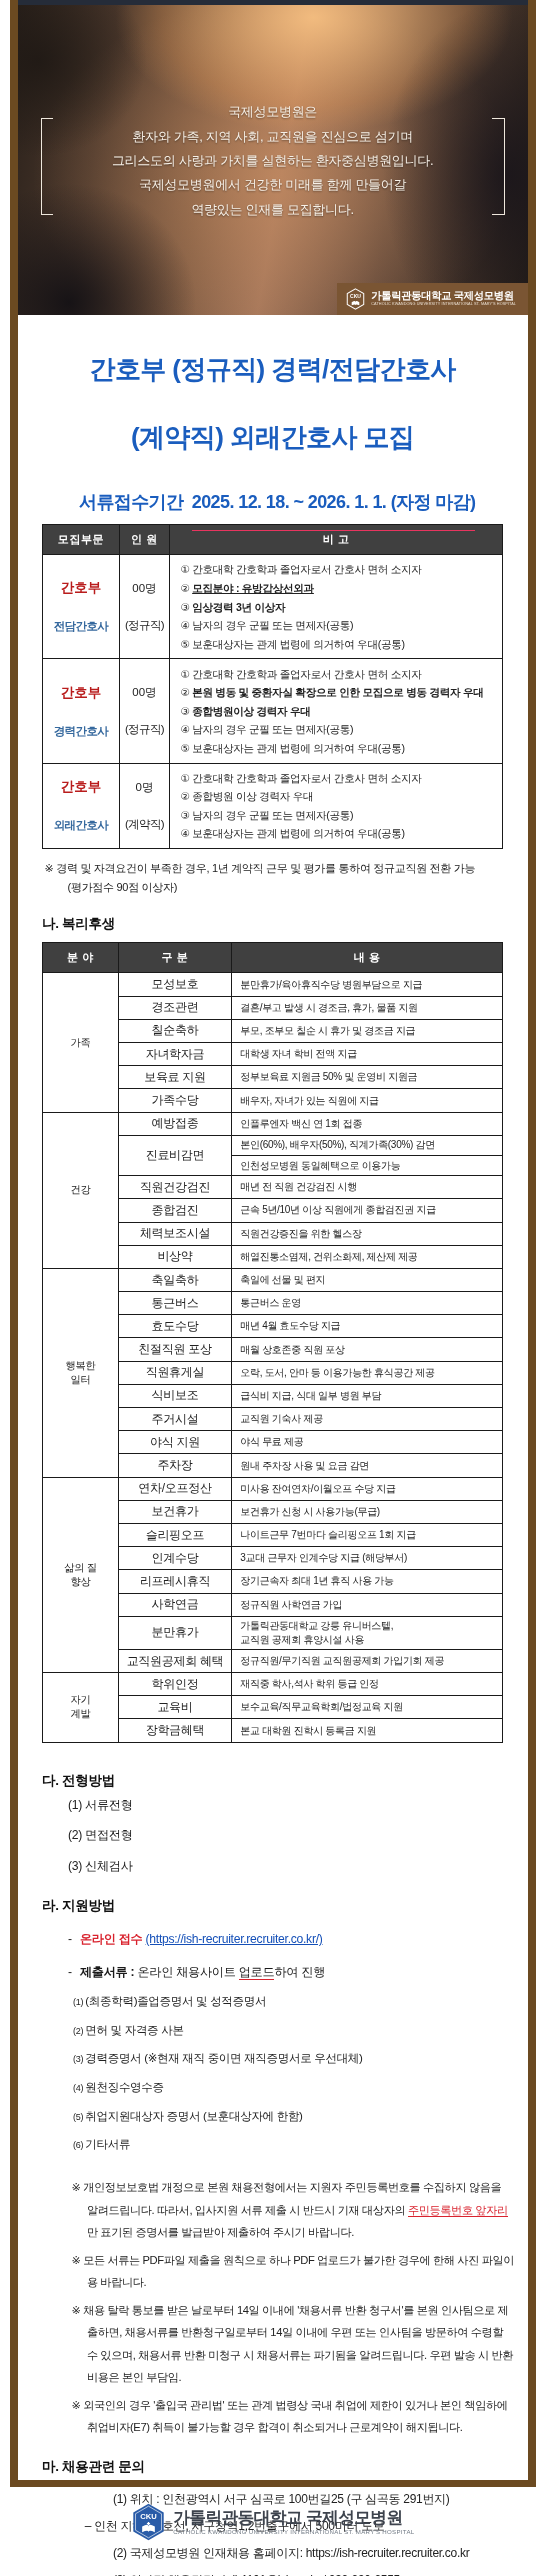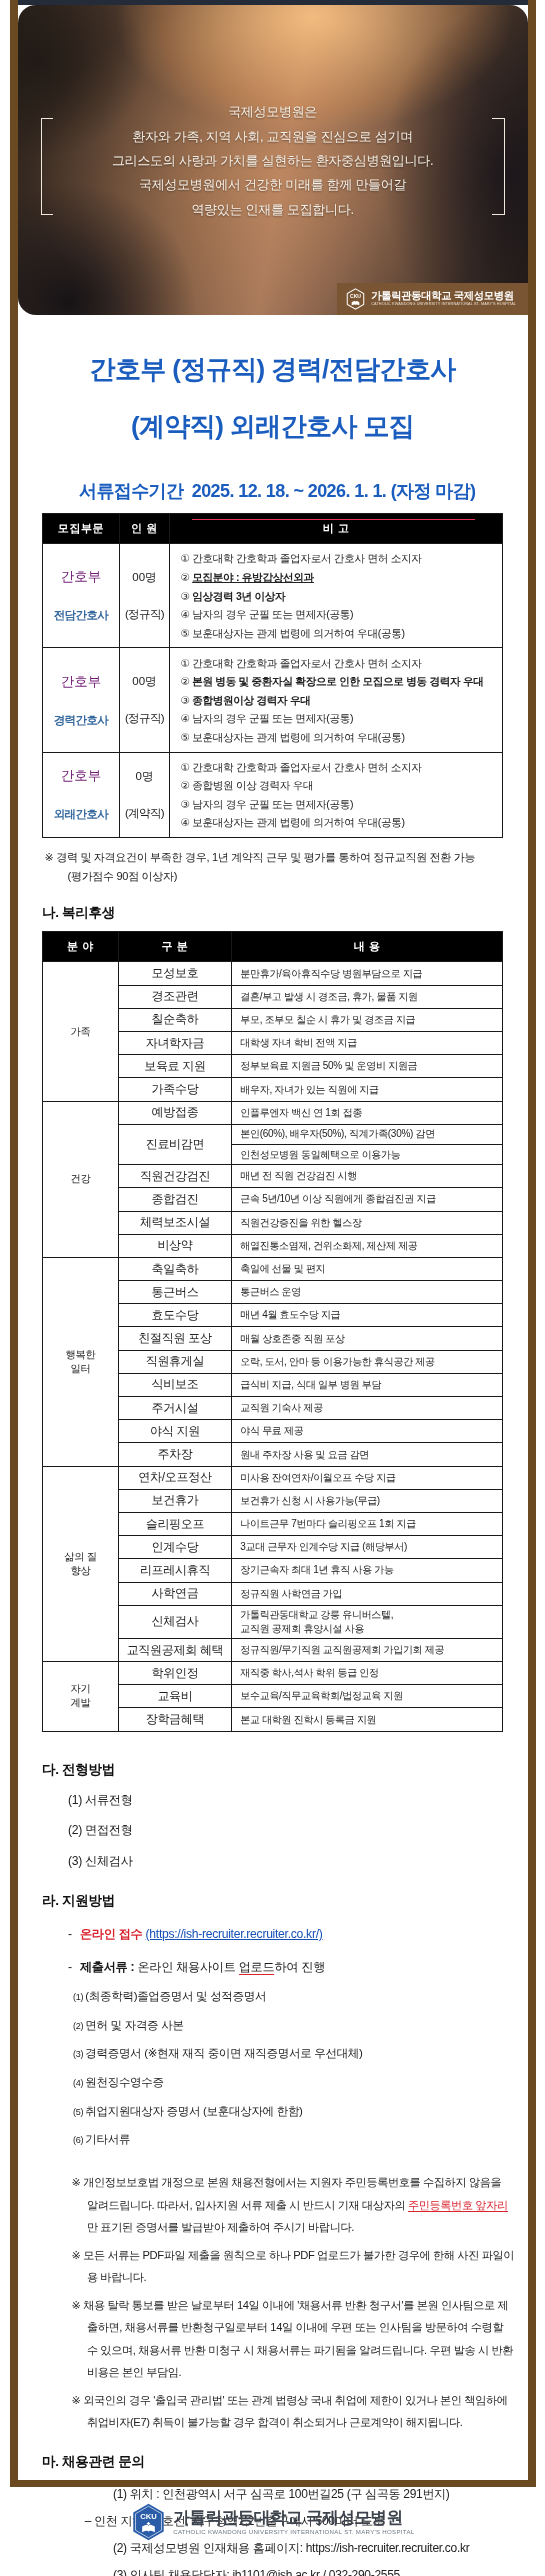--- a/index.html
+++ b/index.html
@@ -13,48 +13,48 @@
   
   .banner{position:relative;width:100%;height:316px;overflow:hidden;}
   .banner-topstrip{height:5.1px;background:#252c39;}
   .banner-photo{position:relative;height:310px;
     background:
       radial-gradient(ellipse 205px 192px at 10% 96%, rgba(18,16,20,.92), rgba(18,16,20,0) 62%),
       radial-gradient(ellipse 192px 269px at 96% 55%, rgba(24,20,26,.85), rgba(24,20,26,0) 65%),
       radial-gradient(ellipse 167px 148px at 4% 18%, rgba(30,24,20,.85), rgba(30,24,20,0) 65%),
       radial-gradient(ellipse 276px 160px at 58% 4%, rgba(255,199,133,.85), rgba(255,172,96,.25) 55%, rgba(255,172,96,0) 72%),
       radial-gradient(ellipse 334px 250px at 50% 55%, rgba(209,148,101,.55), rgba(209,148,101,0) 72%),
-      linear-gradient(100deg,#2a211b 0%,#4a372b 18%,#7d5a42 38%,#a4765a 52%,#63493a 72%,#241d18 100%); border-radius: 18px;}
+      linear-gradient(100deg,#2a211b 0%,#4a372b 18%,#7d5a42 38%,#a4765a 52%,#63493a 72%,#241d18 100%);}
   .banner-lines{position:absolute;left:0;right:0;top:95px;text-align:center;}
   .banner-line{color:#f7f1e8;font-size:13px;line-height:24.4px;text-shadow:0 0.6px 1.9px rgba(0,0,0,.45);letter-spacing:-0.3px;}
   .bracket{position:absolute;width:11.5px;height:95px;top:113px;}
   .bracket.bl{left:23px;border-left:1.3px solid #efe8dd;border-top:1.3px solid #efe8dd;border-bottom:1.3px solid #efe8dd;}
   .bracket.br{right:23px;border-right:1.3px solid #efe8dd;border-top:1.3px solid #efe8dd;border-bottom:1.3px solid #efe8dd;}
   .banner-ribbon{position:absolute;right:0;bottom:0;height:32px;background:#7a5533;display:flex;align-items:center;
                  padding:0 11.5px 0 9px;gap:5.8px;}
   .ribbon-text .ko{color:#fff;font-weight:bold;font-size:10.3px;letter-spacing:-0.3px;line-height:11.5px;}
   .ribbon-text .en{color:#e8ddd0;font-size:3.8px;letter-spacing:0.1px;line-height:5.8px;}
 
   
   .content{padding:0 24.4px;}
   .title{margin:36px 0 0;text-align:center;color:#1a5dbe;font-weight:bold;font-size:26px;letter-spacing:-0.6px;}
-  .title .t2{margin-top:22px;}
+  .title .t2{margin-top:33px;}
   .apply{margin:35px 0 0 37px;font-size:18px;font-weight:bold;color:#1a5dbe;letter-spacing:-0.6px;}
   .apply .val{margin-left:4px;border-bottom:1.9px solid #e8355f;padding-bottom:18px;}
   h2.sec{margin:26px 0 0 0;font-size:13.5px;font-weight:bold;color:#111;letter-spacing:-0.3px;}
 
   table{border-collapse:collapse;width:100%;table-layout:fixed;}
   table,th,td{border:1px solid #1a1a1a;}
-  th.head{background:#000000;color:#fff;font-size:11px;font-weight:bold;padding:7px 2.6px;letter-spacing:0.6px;}
+  th.head{background:#404040;color:#fff;font-size:11px;font-weight:bold;padding:7px 2.6px;letter-spacing:0.6px;}
 
   
   #recruit-table{margin-top:10.3px;}
   #recruit-table col.c1{width:77px;} #recruit-table col.c2{width:50px;}
   td.dept-cell{text-align:center;vertical-align:middle;padding:5.1px 1.3px;}
-  td.dept-cell .dept{font-size:13.5px;font-weight:normal;color:#701a75;}
+  td.dept-cell .dept{font-size:13.5px;font-weight:bold;color:#b91c1c;}
   td.dept-cell .role{font-size:11.5px;font-weight:bold;color:#36699e;margin-top:22px;letter-spacing:-0.6px;}
   td.count-cell{text-align:center;vertical-align:middle;padding:5.1px 1.3px;font-size:11.5px;color:#222;}
   td.count-cell .type{margin-top:22px;letter-spacing:-0.6px;}
   td.notes-cell{vertical-align:middle;padding:5.1px 3.8px 5.1px 10.3px;}
   .note-line{font-size:10.6px;line-height:18.6px;color:#222;letter-spacing:-0.3px;white-space:nowrap;overflow:visible;}
   .note-line.wrap{white-space:normal;}
   .note-line .b{font-weight:bold;}
   .note-line .u{text-decoration:underline;}
   .tbl-footnote{margin:10.3px 0 0 2.6px;font-size:11px;line-height:19px;color:#222;letter-spacing:-0.3px;}
   .tbl-footnote .l2{margin-left:23px;}
@@ -62,21 +62,21 @@
   
   #benefits-table{margin-top:9px;}
   #benefits-table col.c1{width:76px;} #benefits-table col.c2{width:113px;}
   #benefits-table th.grp{background:#fff;font-weight:normal;font-size:10.3px;text-align:center;vertical-align:middle;color:#222;letter-spacing:-0.3px;}
   #benefits-table td.lab{text-align:center;vertical-align:middle;font-size:12px;padding:2.6px 1.3px;color:#222;letter-spacing:-0.3px;}
   #benefits-table td.cnt{vertical-align:middle;font-size:10px;padding:2.6px 3.8px 2.6px 8.3px;color:#222;letter-spacing:-0.3px;}
   #benefits-table td.cnt .ln{line-height:13.5px;}
   #benefits-table tr{height:20px;}
 
   
-  .items{margin:12px 0 0 26px;}
+  .items{margin:6px 0 0 26px;}
   .item{font-size:12.2px;color:#222;letter-spacing:-0.3px;margin-bottom:12.2px;line-height:18px;}
   .note-indent{margin:5.1px 0 0 40px;font-size:11.5px;color:#222;letter-spacing:-0.3px;}
 
   .apply-line{margin:15.4px 0 0 26px;font-size:12.2px;letter-spacing:-0.3px;line-height:18px;}
   .apply-line .dash{margin-right:5.1px;color:#222;}
   .red-bold{color:#d9232e;font-weight:bold;}
   a.url{color:#1550b8;text-decoration:underline;}
   .bold{font-weight:bold;}
   .redline{border-bottom:1.3px solid #d9232e;}
   .docs{margin:11.5px 0 0 31px;}
@@ -345,21 +345,21 @@
             </tr>
             <tr>
               <td class="lab">리프레시휴직</td>
               <td class="cnt">장기근속자 최대 1년 휴직 사용 가능</td>
             </tr>
             <tr>
               <td class="lab">사학연금</td>
               <td class="cnt">정규직원 사학연금 가입</td>
             </tr>
             <tr>
-              <td class="lab">신체검사</td>
+              <td class="lab">분만휴가</td>
               <td class="cnt">
                 <div class="ln">가톨릭관동대학교 강릉 유니버스텔,</div>
                 <div class="ln">교직원 공제회 휴양시설 사용</div>
               </td>
             </tr>
             <tr>
               <td class="lab">교직원공제회 혜택</td>
               <td class="cnt">정규직원/무기직원 교직원공제회 가입기회 제공</td>
             </tr>
             <tr>

